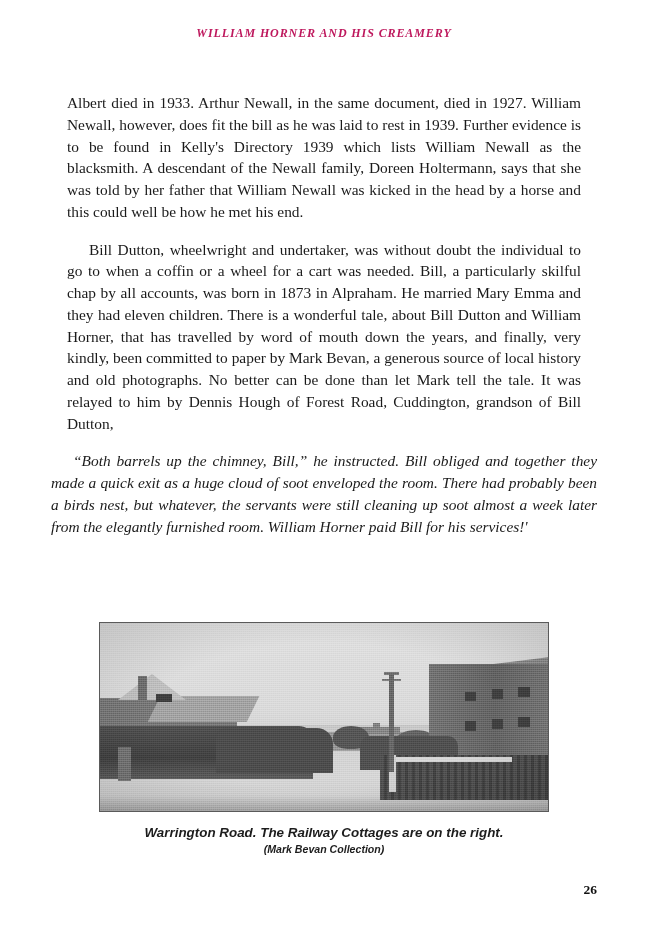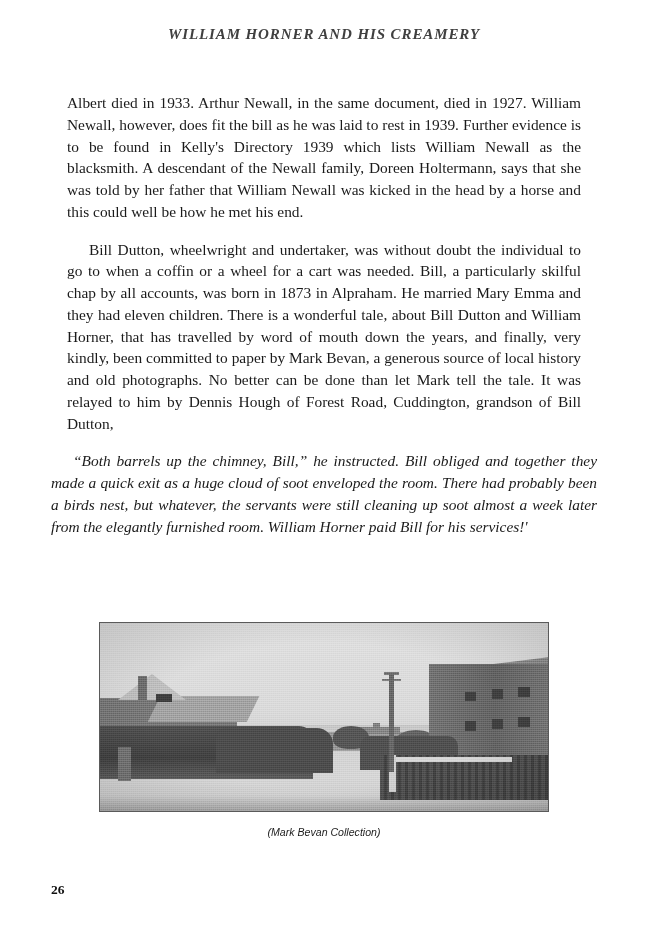--- a/index.html
+++ b/index.html
@@ -25,23 +25,23 @@
 
   
   .running-head {
     position: absolute;
     left: 51px;
     top: 26px;
     width: 546px;
     text-align: center;
     font-style: italic;
     font-weight: 700;
-    font-size: 15px;
+    font-size: 12px;
     letter-spacing: 0.9px;
-    color: #404040;
+    color: #be185d;
   }
 
   
   .textblock {
     position: absolute;
     left: 51px;
     top: 76px;
     width: 546px;
   }
 
@@ -297,32 +297,32 @@
     font-style: italic;
     color: #1d1d1d;
   }
   .caption-main {
     font-size: 13.4px;
     font-weight: 600;
     line-height: 17px;
   }
   .caption-credit {
     font-size: 10.6px;
-    font-weight: 400;
+    font-weight: 700;
     line-height: 15px;
     margin-top: 1px;
   }
 
   
   .folio {
     position: absolute;
     left: 51px;
     top: 882px;
     width: 546px;
-    text-align: left;
+    text-align: right;
     font-size: 13.5px;
     font-weight: 700;
     color: #111111;
   }
 </style>
 </head>
 <body>
 
 <div class="page">
 
@@ -380,18 +380,19 @@
         <div class="pole"></div>
 
         <div class="road-shadow"></div>
         <div class="grain"></div>
         <div class="vignette"></div>
       </div>
     </div>
   </div>
 
   <div class="caption">
+    <div class="caption-main">Warrington Road. The Railway Cottages are on the right.</div>
     <div class="caption-credit">(Mark Bevan Collection)</div>
   </div>
 
   <div class="folio">26</div>
 
 </div>
 
 </body></html>

